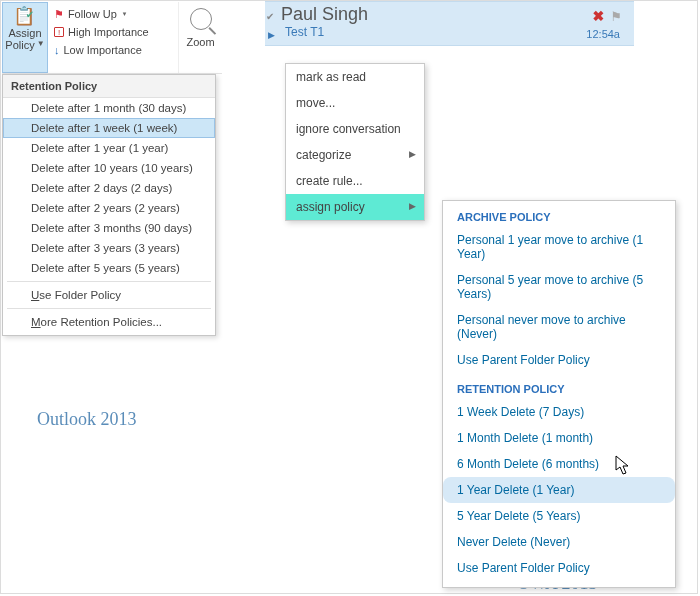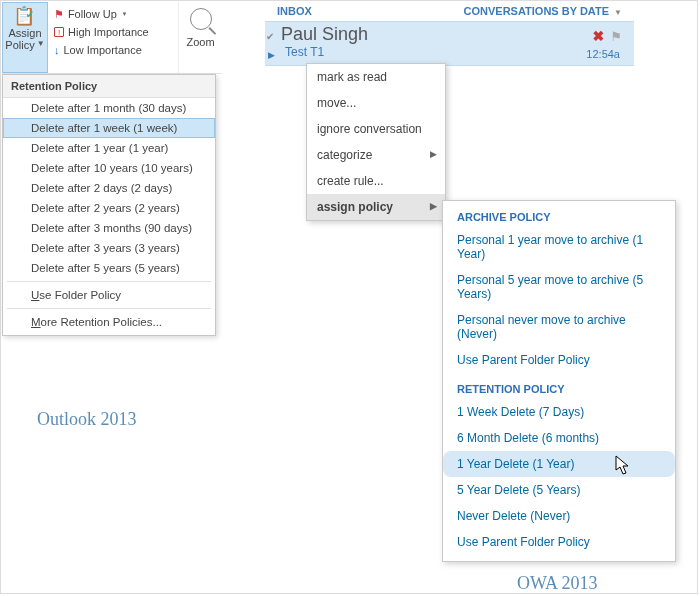--- a/index.html
+++ b/index.html
@@ -91,28 +91,28 @@
   .msg .subj { color:#3a7ab8; font-size:12px; margin-left:4px;}
   .msg .chk { position:absolute; left:1px; top:9px; font-size:10px; color:#888;}
   .msg .car { position:absolute; left:3px; top:28px; font-size:9px; color:#3a7ab8;}
   .msg .icons { position:absolute; right:12px; top:6px; display:flex; gap:6px; align-items:center;}
   .xicon { color:#c33; font-weight:bold; font-size:14px;}
   .flagi { color:#aaa; font-size:13px;}
   .msg .time { position:absolute; right:14px; top:26px; font-size:11px; color:#3a7ab8;}
   
   .ctx1 {
     position:absolute;
-    left:305px; top:62px;
+    left:284px; top:62px;
     width:140px;
     background:#fff;
     border:1px solid #c9c9c9;
     box-shadow: 2px 2px 6px rgba(0,0,0,0.18);
   }
   .ctx1 .item { padding:6px 10px; font-size:12px; color:#444; cursor:default; position:relative;}
-  .ctx1 .item.hl { background:#e5e5e5;font-weight:bold;}
+  .ctx1 .item.hl { background:#5eead4;}
   .ctx1 .item .arr { position:absolute; right:8px; top:7px; font-size:9px; color:#666;}
   
   .ctx2 {
     position:absolute;
     left:441px; top:199px;
     width:234px;
     background:#fff;
     border:1px solid #c9c9c9;
     box-shadow: 2px 2px 6px rgba(0,0,0,0.18);
     padding-bottom:6px;
@@ -176,27 +176,20 @@
   <div class="sep"></div>
   <div class="item"><u>U</u><span>se Folder Policy</span></div>
   <div class="sep"></div>
   <div class="item"><u>M</u><span>ore Retention Policies...</span></div>
 </div>
 
 <div class="caption1">Outlook 2013</div>
 <div class="caption2">OWA 2013</div>
 
 <div class="owa">
-  <div class="owa-hdr">
-    <span>INBOX</span>
-    <span class="r">
-      <span>CONVERSATIONS BY DATE</span>
-      <span class="tri">▼</span>
-    </span>
-  </div>
   <div class="msg">
     <span class="chk">✔</span>
     <span class="car">▶</span>
     <div class="name">Paul Singh</div>
     <div class="subj">Test T1</div>
     <div class="icons">
       <span class="xicon">✖</span>
       <span class="flagi">⚑</span>
     </div>
     <div class="time">12:54a</div>
@@ -219,20 +212,21 @@
 </div>
 
 <div class="ctx2">
   <div class="shdr">ARCHIVE POLICY</div>
   <div class="item">Personal 1 year move to archive (1 Year)</div>
   <div class="item">Personal 5 year move to archive (5 Years)</div>
   <div class="item">Personal never move to archive (Never)</div>
   <div class="item">Use Parent Folder Policy</div>
   <div class="shdr">RETENTION POLICY</div>
   <div class="item">1 Week Delete (7 Days)</div>
+  <div class="item">1 Month Delete (1 month)</div>
   <div class="item">6 Month Delete (6 months)</div>
   <div class="item hl">1 Year Delete (1 Year)</div>
   <div class="item">5 Year Delete (5 Years)</div>
   <div class="item">Never Delete (Never)</div>
   <div class="item">Use Parent Folder Policy</div>
 </div>
 
 <div class="cursor">
   <svg width="18" height="22" viewBox="0 0 18 22">
     <path d="M1 1 L1 15 L5 12 L8 19 L11 18 L8 11 L13 11 Z" fill="#fff" stroke="#000" stroke-width="1"></path>

